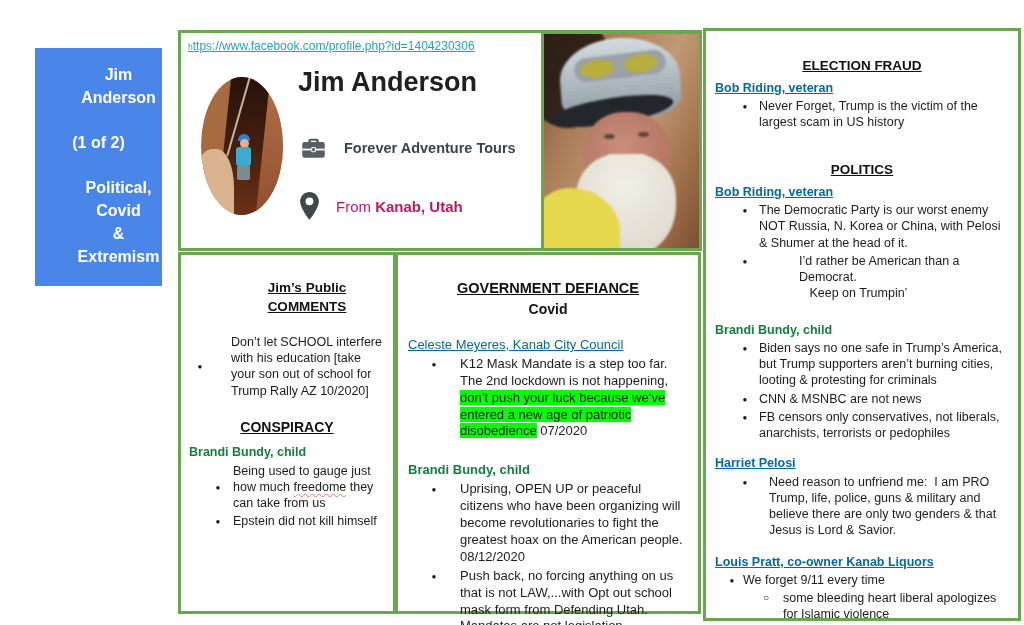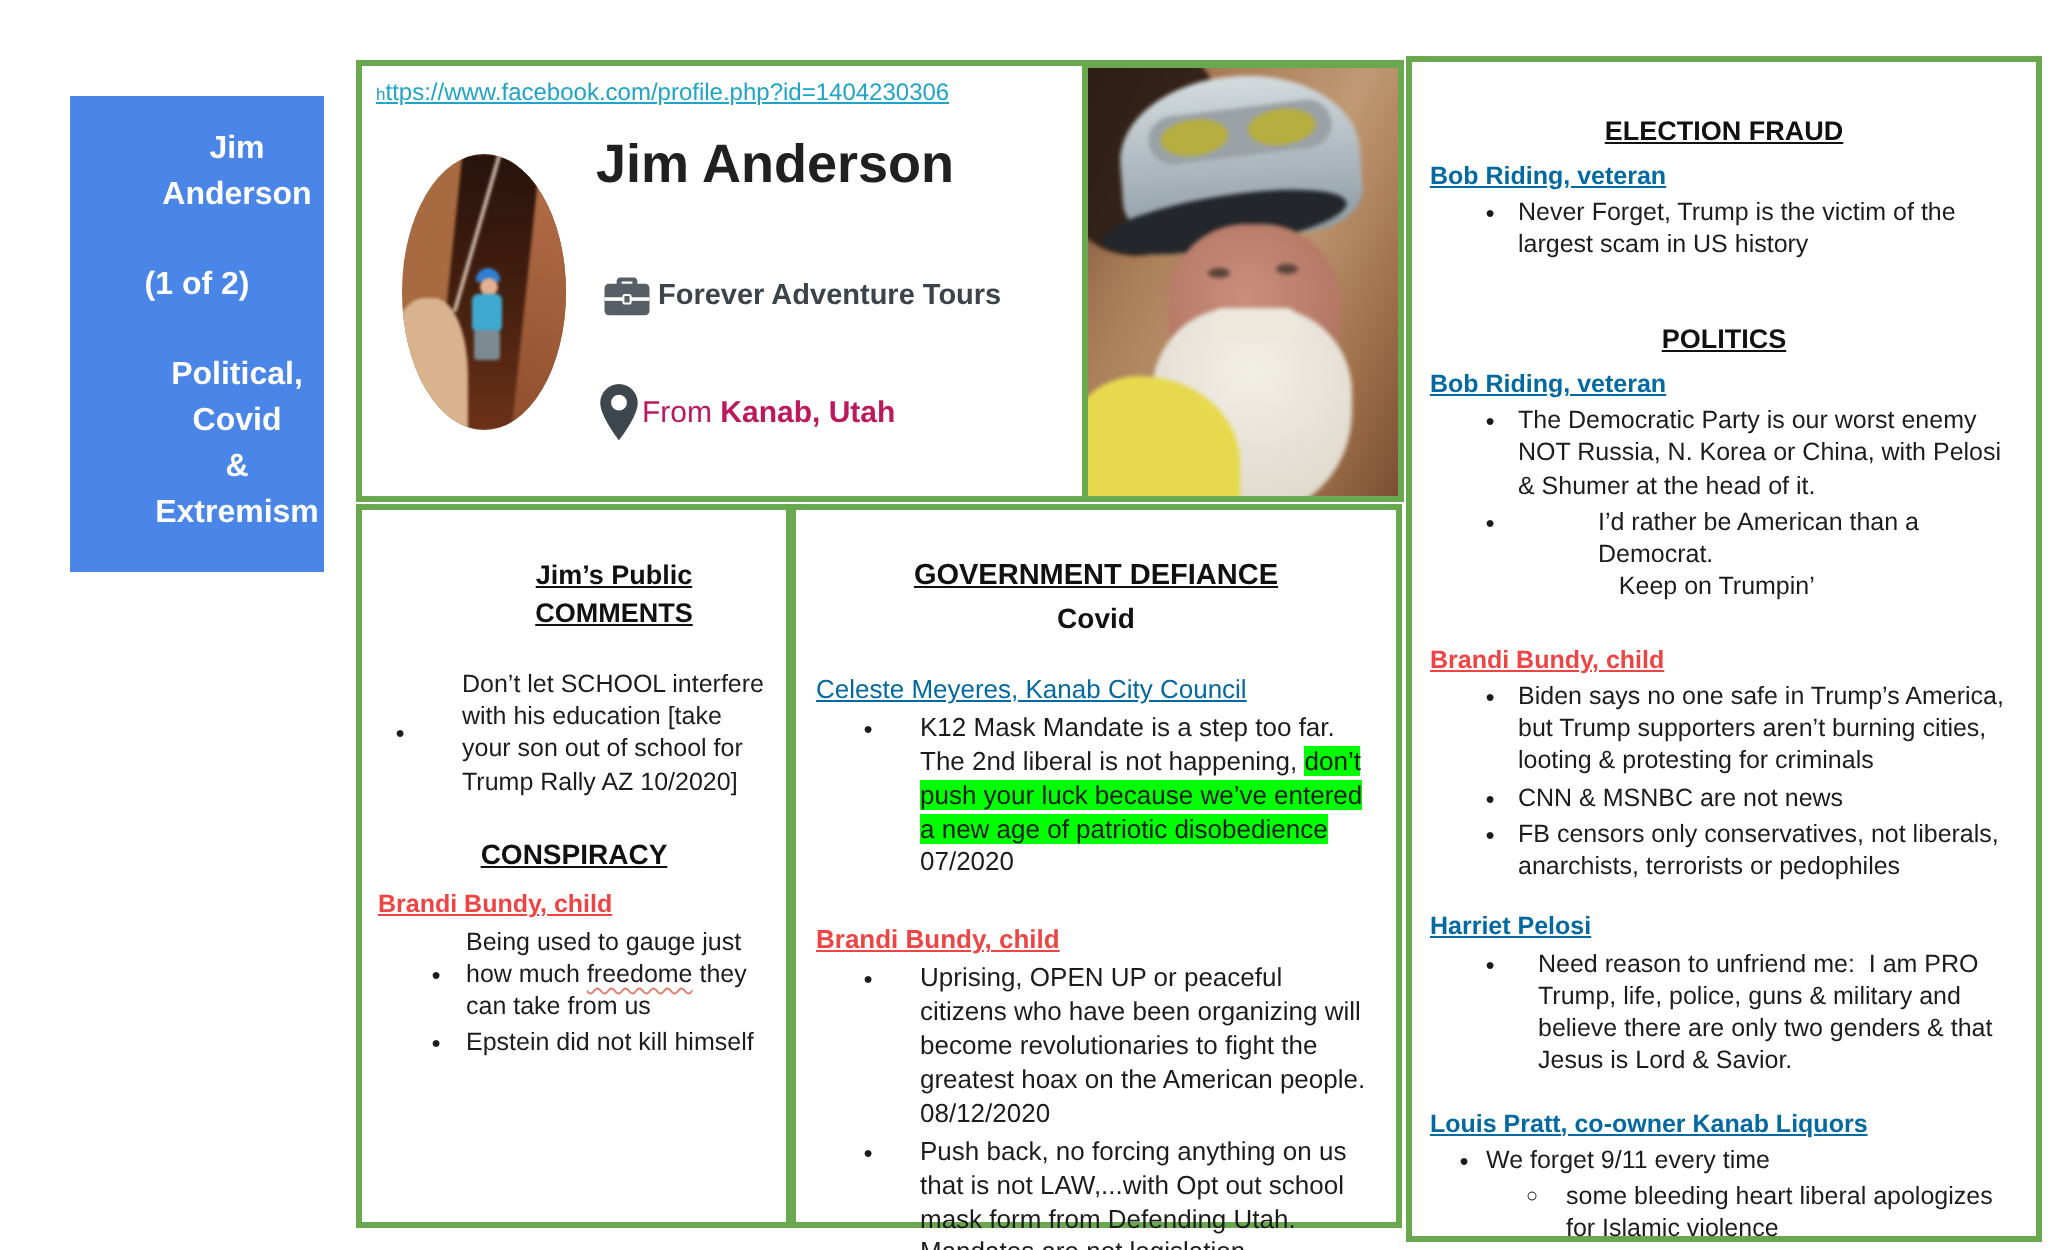--- a/index.html
+++ b/index.html
@@ -32,21 +32,21 @@
     background:#c9b2a2; transform:rotate(16deg); transform-origin:top; }
   .av-helmet { position:absolute; left:45%; top:41%; width:12px; height:7px;
     background:#2f7fd1; border-radius:6px 6px 0 0; }
   .av-head { position:absolute; left:47%; top:45%; width:9px; height:9px;
     background:#e3b092; border-radius:50%; }
   .av-body { position:absolute; left:43%; top:51%; width:15px; height:19px;
     background:#3fa9cf; border-radius:3px; }
   .av-legs { position:absolute; left:44%; top:64%; width:13px; height:15px;
     background:#7c8a92; border-radius:2px; }
   .pname { position:absolute; left:117px; top:34px; font-size:27px; font-weight:bold; color:#202020; }
-  .prow { position:absolute; left:117px; display:flex; align-items:center; }
+  .prow { position:absolute; left:117px; display:flex; align-items:center; gap:15px; }
   .prow.biz { top:101px; }
   .prow.loc { top:158px; }
   .biz-label { font-size:14.5px; font-weight:bold; color:#3d434b; }
   .loc-label { font-size:15px; color:#be185d; }
   .loc-label b { font-weight:bold; }
 
   
   .photo { position:absolute; left:541px; top:31px; width:161px; height:220px;
     border:3px solid #6aa84f; overflow:hidden;
     background:linear-gradient(115deg,#6b4a33 0%,#a77a55 25%,#c09a74 55%,#a0704a 80%,#7a4f33 100%); }
@@ -69,21 +69,21 @@
     background:radial-gradient(circle at 50% 30%,#f2efe7,#d9d4c6); border-radius:45% 45% 55% 55%; }
   .ph-mustache { position:absolute; left:60px; top:120px; width:46px; height:15px;
     background:#ece8dc; border-radius:8px; }
   .ph-shirt { position:absolute; left:-8px; bottom:-12px; width:84px; height:72px;
     background:#e7d94e; border-radius:40% 60% 0 0; }
 
   
   .box { position:absolute; border:3px solid #6aa84f; background:#fff; font-size:12.5px; line-height:1.3; }
   .head { text-align:center; font-weight:bold; text-decoration:underline; font-size:13.5px; color:#111; }
   .subhead { text-align:center; font-weight:bold; font-size:13.5px; color:#111; }
-  .author { font-weight:bold; color:#ef4444;text-decoration:underline; }
+  .author { font-weight:bold; color:#15803d; }
   .tlink { color:#0369a1; text-decoration:underline; font-weight:bold; display:inline-block; cursor:pointer; }
   .tlink.reg { font-weight:normal; }
   .bullet { display:flex; margin-top:2px; }
   .bm { flex:0 0 auto; text-align:center; }
   .bm::before { content:"●"; font-size:8px; position:relative; top:-1px; }
   .bullet.sub .bm::before { content:"○"; font-size:10px; }
   .bt { flex:1; }
   .hl { background:#00ff00; }
   .misspell { text-decoration:underline wavy #dd7e6b 1px; text-underline-offset:2px; text-decoration-skip-ink:none; }
 
@@ -209,21 +209,21 @@
       <span class="bt">Epstein did not kill himself</span>
     </div>
   </section>
 
   <section class="box defiance-box">
     <div class="head">GOVERNMENT DEFIANCE</div>
     <div class="subhead">Covid</div>
     <a class="tlink reg" href="#">Celeste Meyeres, Kanab City Council</a>
     <div class="bullet">
       <span class="bm"></span>
-      <span class="bt"><span>K12 Mask Mandate is a step too far. The 2nd liberal is not happening, </span><span class="hl">don’t push your luck because we’ve entered a new age of patriotic disobedience</span><span> 07/2020</span></span>
+      <span class="bt"><span>K12 Mask Mandate is a step too far. The 2nd lockdown is not happening, </span><span class="hl">don’t push your luck because we’ve entered a new age of patriotic disobedience</span><span> 07/2020</span></span>
     </div>
     <div class="author">Brandi Bundy, child</div>
     <div class="bullet">
       <span class="bm"></span>
       <span class="bt">Uprising, OPEN UP or peaceful citizens who have been organizing will become revolutionaries to fight the greatest hoax on the American people. 08/12/2020</span>
     </div>
     <div class="bullet">
       <span class="bm"></span>
       <span class="bt">Push back, no forcing anything on us that is not LAW,...with Opt out school mask form from Defending Utah. Mandates are not legislation</span>
     </div>

